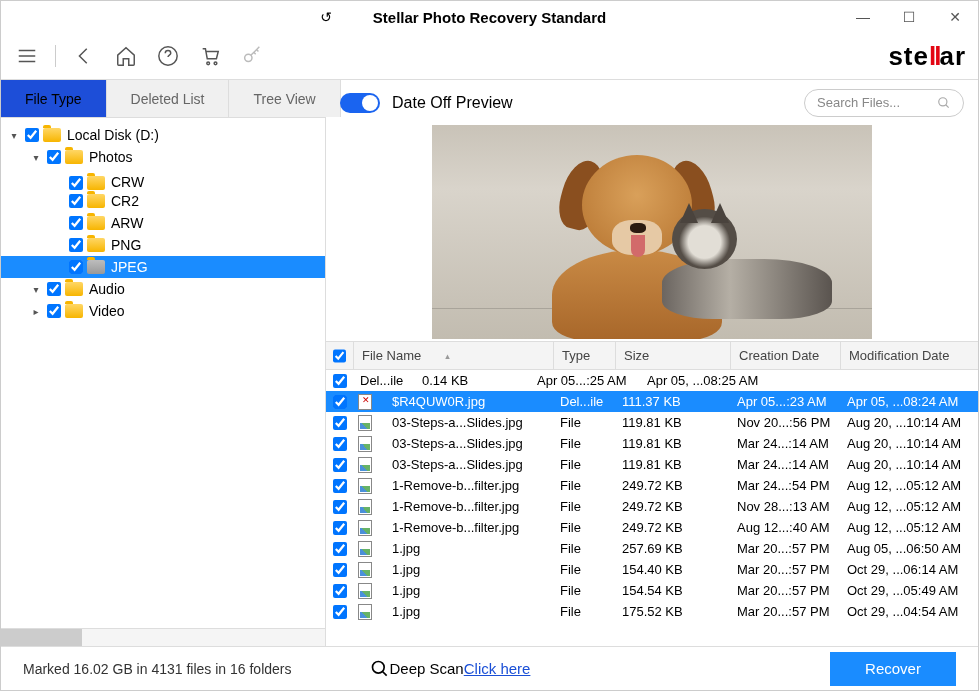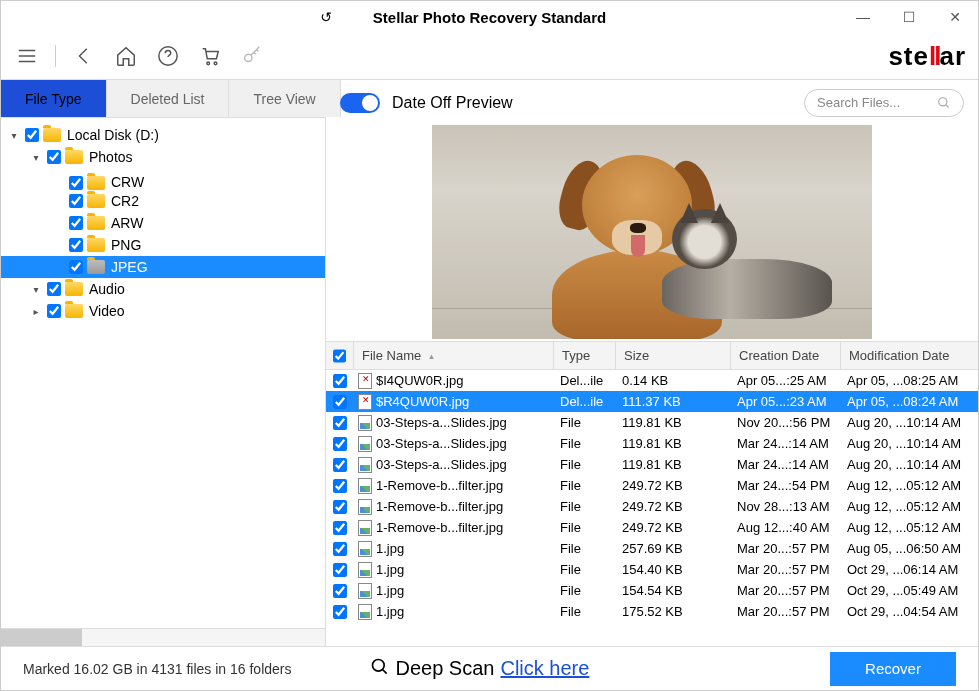--- a/index.html
+++ b/index.html
@@ -56,32 +56,32 @@
 .cat-ear{width:18px;height:20px;background:#4a433d;position:absolute;top:-6px;clip-path:polygon(50% 0,0 100%,100% 100%)}
 .cat-ear.l{left:8px}.cat-ear.r{right:8px}
 .floor-line{position:absolute;bottom:30px;left:0;right:0;height:1px;background:rgba(0,0,0,.15)}
 .grid{flex:1;display:flex;flex-direction:column;min-height:0;border-top:1px solid #ddd}
 .grid-head{display:flex;height:28px;background:#f4f4f4;border-bottom:1px solid #ddd;align-items:center;font-size:13px}
 .grid-head .col{padding:0 8px;border-right:1px solid #ddd;height:100%;display:flex;align-items:center;color:#444}
 .grid-body{flex:1;overflow-y:auto}
 .grid-row{display:flex;height:21px;align-items:center;font-size:13px;border-bottom:0}
 .grid-row.selected{background:#1a8cff;color:#fff}
 .col-cb{width:28px;display:flex;justify-content:center}
-.col-name{width:200px;display:flex;align-items:center;gap:4px;padding-left:4px;overflow:hidden}
+.col-name{width:200px;display:flex;align-items:center;gap:20px;padding-left:4px;overflow:hidden}
 .col-type{width:62px;padding:0 6px}
 .col-size{width:115px;padding:0 6px}
 .col-cd{width:110px;padding:0 6px}
 .col-md{flex:1;padding:0 6px}
 .file-ico{width:14px;height:16px;border:1px solid #888;background:#fff;position:relative;flex-shrink:0}
 .file-ico.del:after{content:"✕";position:absolute;color:#c00;font-size:9px;left:3px;top:0}
 .file-ico.img:before{content:"";position:absolute;bottom:1px;left:1px;right:1px;height:6px;background:linear-gradient(45deg,#4a90d9 50%,#66b266 50%)}
 .sort-ind{font-size:9px;margin-left:4px;color:#999}
 .footer{height:44px;border-top:1px solid #ddd;display:flex;align-items:center;padding:0 22px;gap:18px}
 .footer-text{font-size:14px;color:#333}
-.deep-scan{display:flex;align-items:flex-start;gap:6px;font-size:20px;margin-left:60px}
+.deep-scan{display:flex;align-items:center;font-size:15px;margin-left:60px}
 .deep-scan svg{width:20px;height:20px}
 .link{color:#1a4fd6;text-decoration:underline;cursor:pointer}
 .spacer{flex:1}
 .recover-btn{background:#1a8cff;color:#fff;border:none;width:126px;height:34px;font-size:15px;cursor:pointer}
 </style>
 </head>
 <body>
 
 <div class="titlebar">
   <span class="t-icon">↺</span>
@@ -246,24 +246,20 @@
           </div>
         <div class="col col-type">Type</div>
         <div class="col col-size">Size</div>
         <div class="col col-cd">Creation Date</div>
         <div class="col col-md" style="border-right:none">Modification Date</div>
       </div>
       <div class="grid-body" id="grid-body">
           <div class="grid-row">
             <div class="col-cb">
               <input type="checkbox" checked="" class="cb" style="">
-            </div>
-            <div class="col-name">
-              <span class="file-ico del"></span>
-              <span>$I4QUW0R.jpg</span>
             </div>
             <div class="col-type">Del...ile</div>
             <div class="col-size">0.14 KB</div>
             <div class="col-cd">Apr 05...:25 AM</div>
             <div class="col-md">Apr 05, ...08:25 AM</div>
           </div>
           <div class="grid-row selected">
             <div class="col-cb">
               <input type="checkbox" checked="" class="cb" style="">
             </div>

